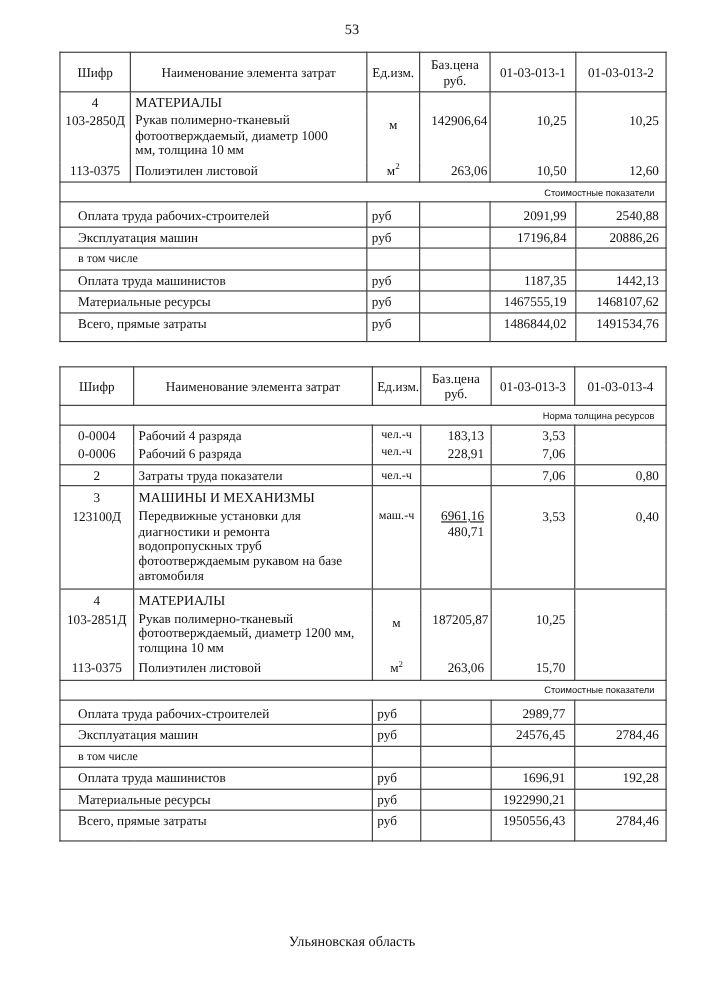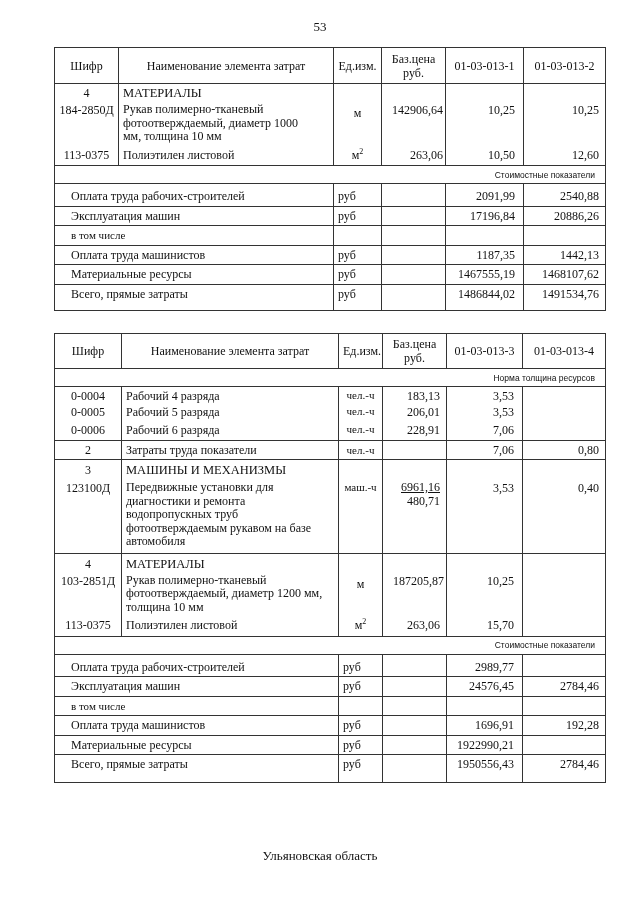--- a/index.html
+++ b/index.html
@@ -47,21 +47,21 @@
   </tr>
   <tr>
     <td class="c b" style="border-bottom:none;padding-top:2px">4</td>
     <td class="b sec" style="border-bottom:none;padding-top:2px">МАТЕРИАЛЫ</td>
     <td style="border-bottom:none"></td>
         <td style="border-bottom:none"></td>
         <td style="border-bottom:none"></td>
         <td style="border-bottom:none"></td>
   </tr>
   <tr class="nb">
-    <td class="c" style="padding-top:2px">184-2850Д</td>
+    <td class="c" style="padding-top:2px">103-2850Д</td>
     <td class="cell-lines" style="padding-top:2px;padding-bottom:4px">
       <div>Рукав полимерно-тканевый</div>
           <div>фотоотверждаемый, диаметр 1000</div>
           <div>мм, толщина 10 мм</div>
     </td>
     <td class="c" style="padding-top:5px">м</td>
     <td class="r" style="padding-top:2px;padding-right:2px">142906,64</td>
     <td class="r" style="padding-top:2px;padding-right:8px">10,25</td>
     <td class="r" style="padding-top:2px;padding-right:6px">10,25</td>
   </tr>
@@ -143,28 +143,20 @@
     <td colspan="6" class="caption">Норма толщина ресурсов</td>
   </tr>
   <tr class="nb" style="height:18px">
     <td class="c" style="padding-top:2px">0-0004</td>
     <td style="padding-top:2px">Рабочий 4 разряда</td>
     <td class="c" style="padding-top:2px;font-size:11px">чел.-ч</td>
     <td class="r" style="padding-top:2px;padding-right:6px">183,13</td>
     <td class="r" style="padding-top:2px;padding-right:8px">3,53</td>
     <td class="r" style="padding-top:2px;padding-right:6px"></td>
   </tr>
-  <tr class="nb" style="height:18px">
-    <td class="c">0-0005</td>
-    <td>Рабочий 5 разряда</td>
-    <td class="c" style="font-size:11px">чел.-ч</td>
-    <td class="r" style="padding-right:6px">206,01</td>
-    <td class="r" style="padding-right:8px">3,53</td>
-    <td class="r" style="padding-right:6px"></td>
-  </tr>
   <tr style="height:18px">
     <td class="c" style="border-top:none">0-0006</td>
     <td style="border-top:none">Рабочий 6 разряда</td>
     <td class="c" style="border-top:none;font-size:11px">чел.-ч</td>
     <td class="r" style="border-top:none;padding-right:6px">228,91</td>
     <td class="r" style="border-top:none;padding-right:8px">7,06</td>
     <td class="r" style="border-top:none;padding-right:6px"></td>
   </tr>
   <tr style="height:19px">
     <td class="c b" style="vertical-align:middle">2</td>

